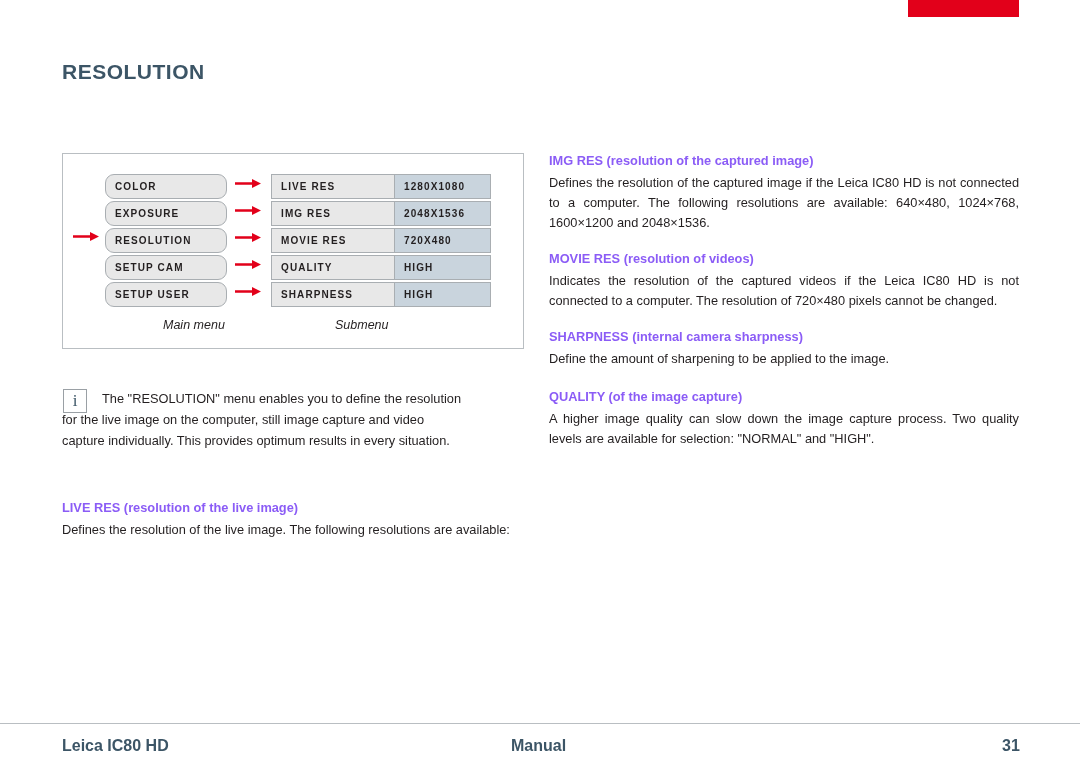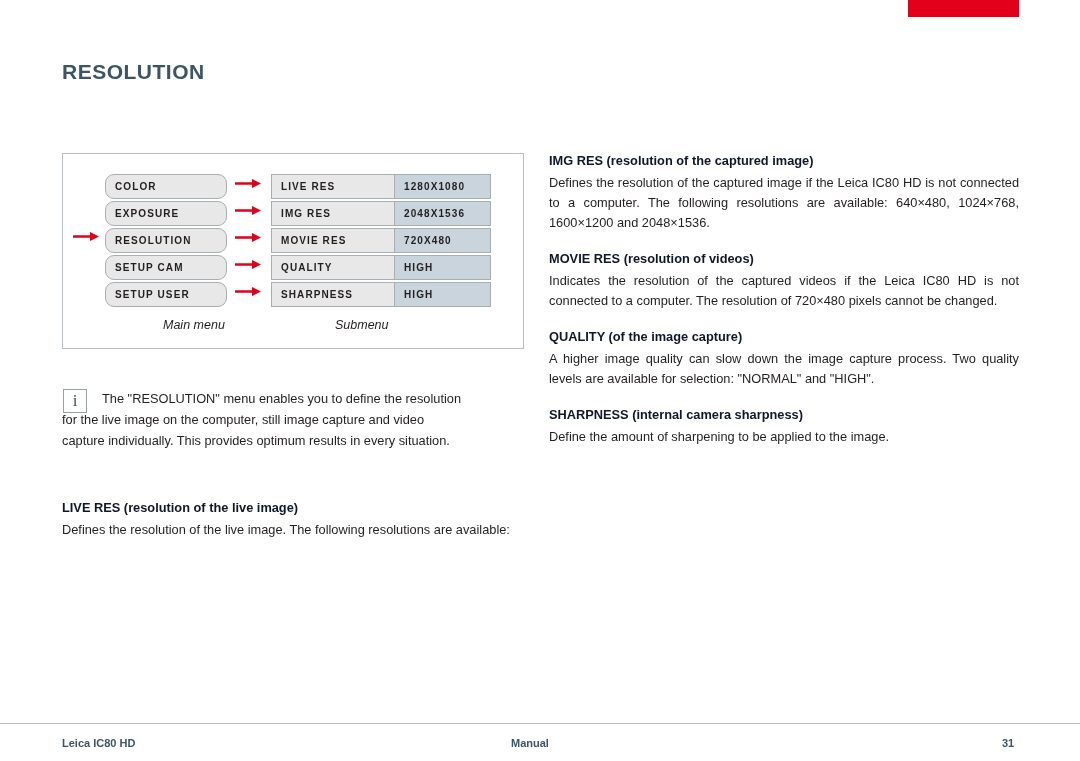--- a/index.html
+++ b/index.html
@@ -129,21 +129,21 @@
   }
   .col-right {
     position: absolute;
     left: 549px;
     top: 153px;
     width: 470px;
   }
   h3.sec {
     font-size: 12.8px;
     font-weight: bold;
-    color: #0f172a;
+    color: #8b5cf6;
     margin: 0 0 5px 0;
   }
   p.body {
     font-size: 12.8px;
     line-height: 20px;
     margin: 0 0 19px 0;
     text-align: justify;
   }
   p.body.last { margin-bottom: 0; }
   ul.bullets {
@@ -178,21 +178,21 @@
     top: 723px;
     width: 1080px;
     height: 1px;
     background: #b9bec2;
   }
   .footer {
     position: absolute;
     top: 737px;
     width: 1080px;
     height: 20px;
-    font-size: 11px;
+    font-size: 16px;
     font-weight: bold;
     color: #3c5566;
   }
   .footer .left { position: absolute; left: 62px; }
   .footer .center { position: absolute; left: 511px; }
   .footer .right { position: absolute; left: 1002px; }
 </style>
 </head>
 <body>
 
@@ -295,27 +295,27 @@
 
 <div class="col-right">
   <div class="sec-block tight">
     <h3 class="sec">IMG RES (resolution of the captured image)</h3>
     <p class="body last">Defines the resolution of the captured image if the Leica IC80 HD is not connected to a computer. The following resolutions are available: 640×480, 1024×768, 1600×1200 and 2048×1536.</p>
   </div>
   <div class="sec-block tight">
     <h3 class="sec">MOVIE RES (resolution of videos)</h3>
     <p class="body last">Indicates the resolution of the captured videos if the Leica IC80 HD is not connected to a computer. The resolution of 720×480 pixels cannot be changed.</p>
   </div>
+  <div class="sec-block">
+    <h3 class="sec">SHARPNESS (internal camera sharpness)</h3>
+    <p class="body last">Define the amount of sharpening to be applied to the image.</p>
+  </div>
   <div class="sec-block tight">
     <h3 class="sec">QUALITY (of the image capture)</h3>
     <p class="body last">A higher image quality can slow down the image capture process. Two quality levels are available for selection: "NORMAL" and "HIGH".</p>
-  </div>
-  <div class="sec-block">
-    <h3 class="sec">SHARPNESS (internal camera sharpness)</h3>
-    <p class="body last">Define the amount of sharpening to be applied to the image.</p>
   </div>
 </div>
 
 <div class="footer-rule"></div>
 <div class="footer">
   <span class="left">Leica IC80 HD</span>
   <span class="center">Manual</span>
   <span class="right">31</span>
 </div>
 

